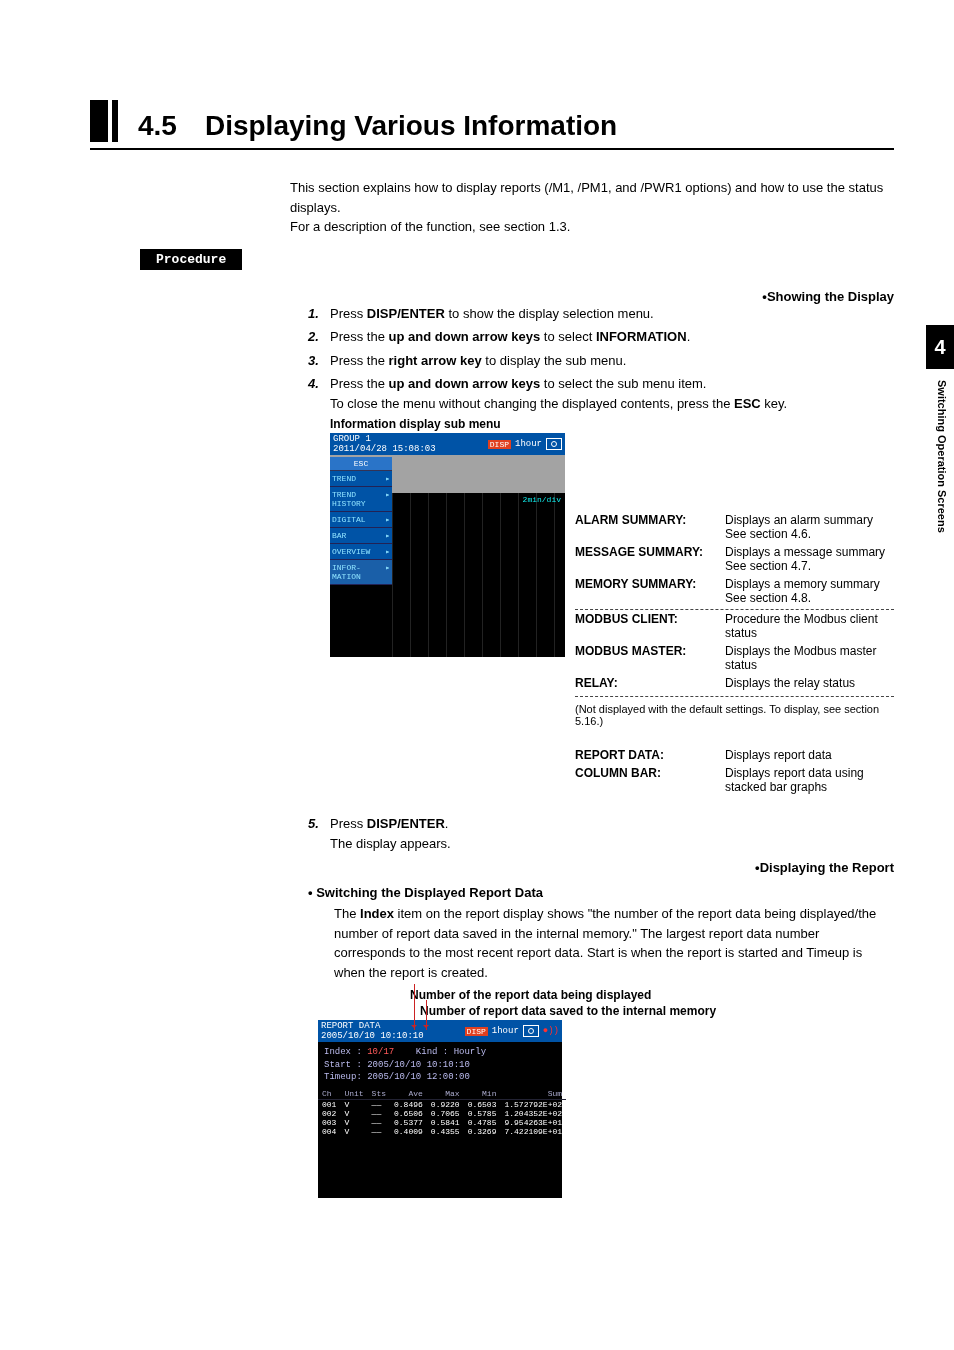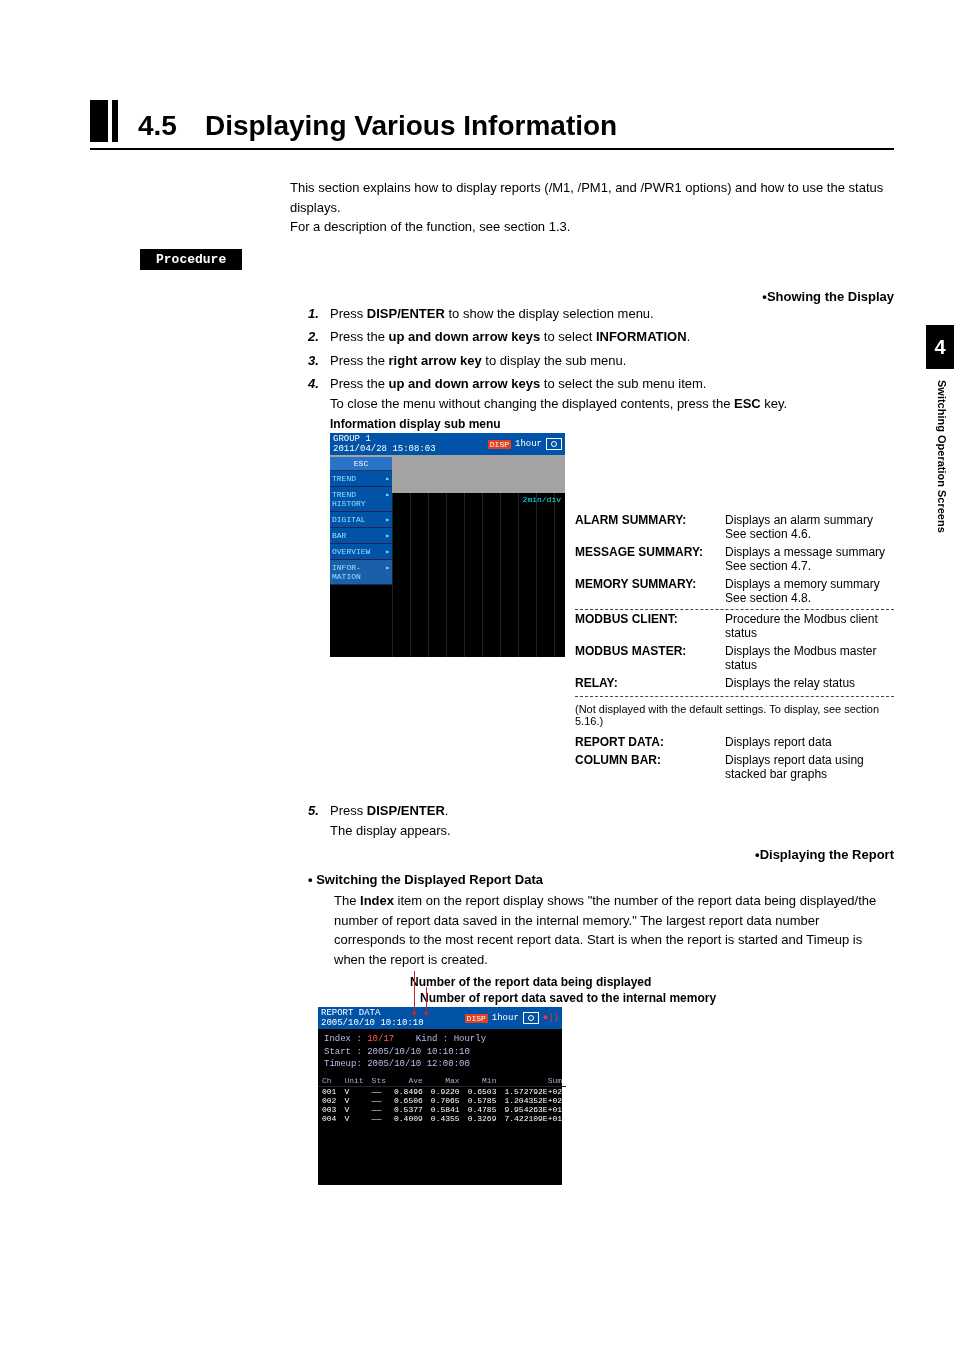--- a/index.html
+++ b/index.html
@@ -346,21 +346,21 @@
           </div>
         <div class="desc-row">
             <div class="lbl">MODBUS MASTER:</div>
             <div class="txt">Displays the Modbus master status</div>
           </div>
         <div class="desc-row">
             <div class="lbl">RELAY:</div>
             <div class="txt">Displays the relay status</div>
           </div>
       </div>
-      <div style="font-size:11px; margin-bottom:8px;">(Not displayed with the default settings. To display, see section 5.16.)</div>
+      <div style="font-size:11px; margin-bottom:21px;">(Not displayed with the default settings. To display, see section 5.16.)</div>
       <div class="desc-row">
           <div class="lbl">REPORT DATA:</div>
           <div class="txt">Displays report data</div>
         </div>
       <div class="desc-row">
           <div class="lbl">COLUMN BAR:</div>
           <div class="txt">Displays report data using stacked bar graphs</div>
         </div>
     </div>
   </div>

